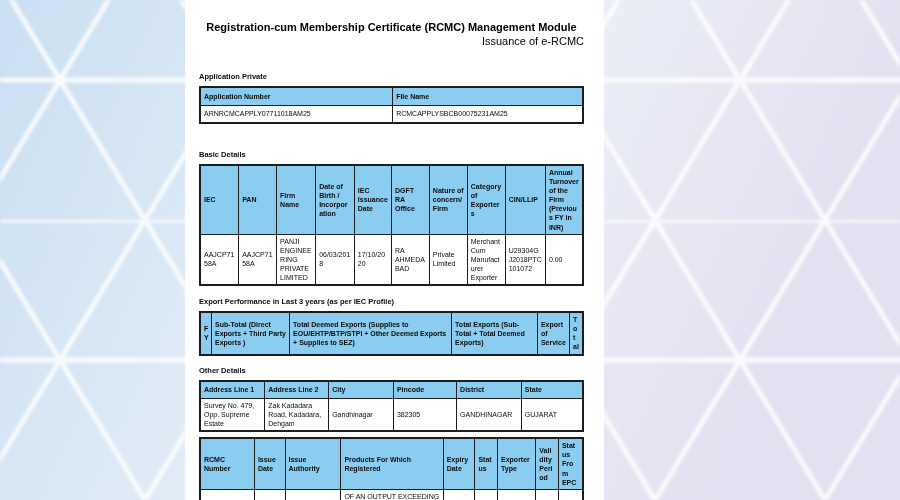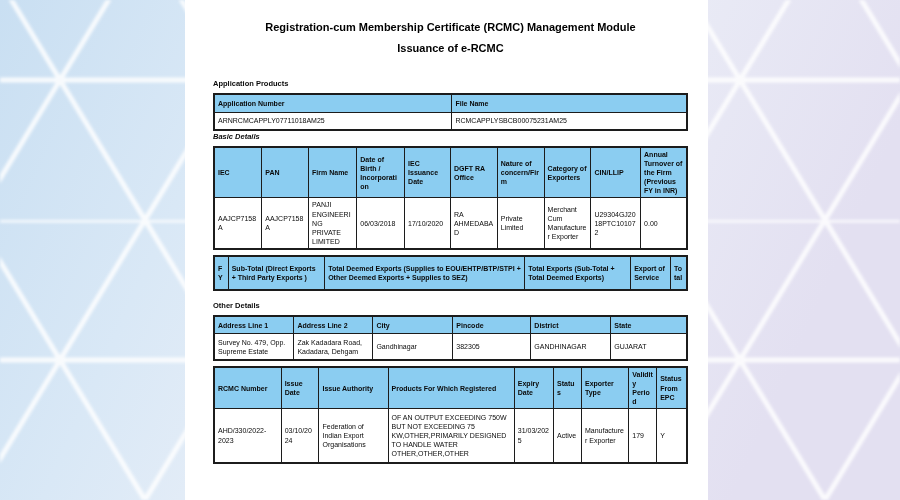--- a/index.html
+++ b/index.html
@@ -4,28 +4,28 @@
 <style>
   * { margin:0; padding:0; box-sizing:border-box; }
   html,body { width:900px; height:500px; }
   body {
     position:relative; overflow:hidden;
     font-family:"Liberation Sans", sans-serif;
     background:#dfe8f4;
   }
   .bg { position:absolute; left:0; top:0; width:900px; height:500px; }
   .doc {
-    position:absolute; left:185px; top:0; width:523px; height:500px;
-    background:#ffffff; padding:0 20px 0 28px; overflow:hidden;
+    position:absolute; left:185px; top:0; width:419px; height:500px;
+    background:#ffffff; padding:0 20px 0 14px; overflow:hidden;
   }
   .title   { padding-top:21px; text-align:center; font-weight:bold; font-size:11px; color:#000; }
-  .subtitle{ margin-top:9px;  text-align:center; font-weight:bold; font-size:11px; color:#000; }
+  .subtitle{ margin-top:2px;  text-align:right; font-weight:normal; font-size:11px; color:#000; }
   .sec-label { font-weight:bold; font-size:7.5px; color:#0a0a0a; }
   .lbl-app   { margin-top:25px; }
-  .lbl-basic { margin-top:1px;font-style:italic; }
+  .lbl-basic { margin-top:26px; }
   .lbl-export{ margin-top:11px; }
   .lbl-firm  { margin-top:10px; }
   .lbl-rcmc  { margin-top:7px;  }
   table {
     border-collapse:collapse; table-layout:fixed; width:100%;
     margin-top:5px;
     border:2px solid var(--table-border, #1c1c1c);
   }
   th, td {
     border:1px solid var(--table-border, #1c1c1c);
@@ -69,21 +69,21 @@
   </defs>
   <rect width="900" height="500" fill="url(#bgGrad)"></rect>
   <rect width="900" height="500" fill="url(#tri)" filter="url(#soft)" opacity="0.85"></rect>
 </svg>
 
 <div class="doc">
 
   <div class="title">Registration-cum Membership Certificate (RCMC) Management Module</div>
   <div class="subtitle">Issuance of e-RCMC</div>
 
-  <div class="sec-label lbl-app">Application Products</div>
+  <div class="sec-label lbl-app">Application Private</div>
   <table class="app-table">
     <colgroup>
         <col style="width:50.3%">
         <col>
       </colgroup>
     <tbody>
         <tr>
       <th>Application Number</th>
       <th>File Name</th>
     </tr>
@@ -129,20 +129,21 @@
       <td>17/10/2020</td>
       <td>RA AHMEDABAD</td>
       <td>Private Limited</td>
       <td>Merchant Cum Manufacturer Exporter</td>
       <td>U29304GJ2018PTC101072</td>
       <td>0.00</td>
     </tr>
   </tbody>
     </table>
 
+  <div class="sec-label lbl-export">Export Performance in Last 3 years (as per IEC Profile)</div>
   <table class="export-table">
     <colgroup>
       <col style="width:3%">
         <col style="width:20.4%">
         <col style="width:42.3%">
         <col style="width:22.4%">
         <col style="width:8.4%">
         <col>
     </colgroup>
     <tbody>

